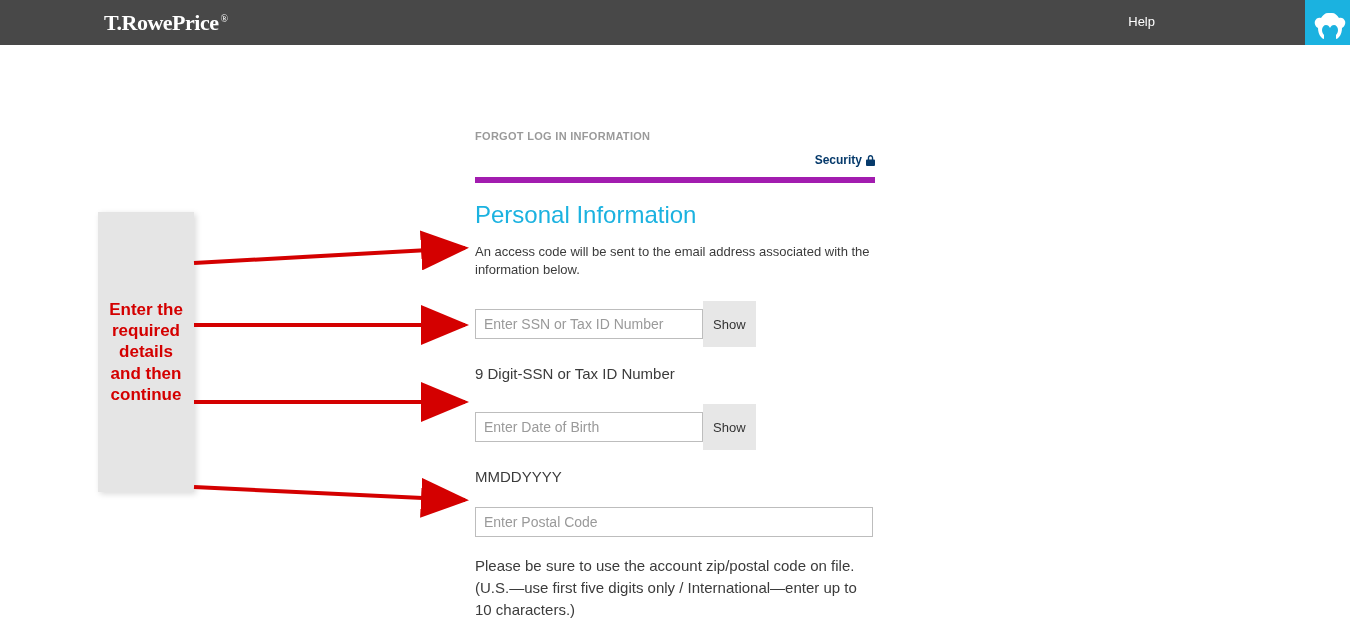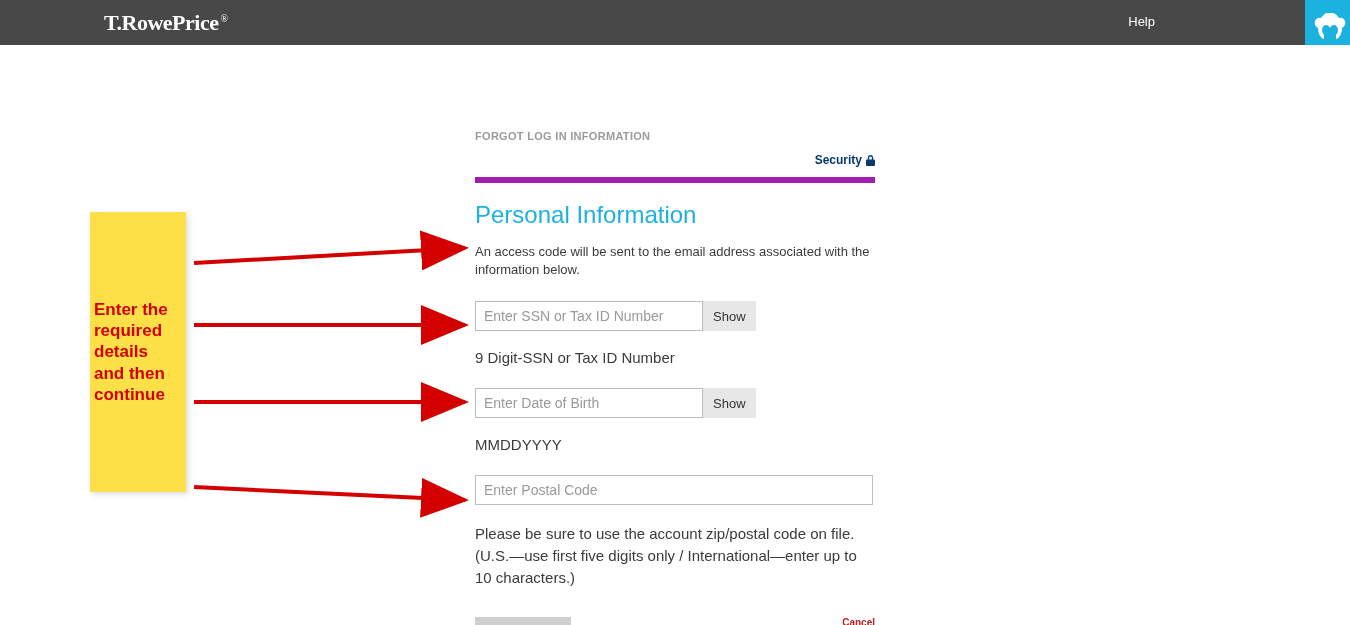--- a/index.html
+++ b/index.html
@@ -115,21 +115,21 @@
     font-size: 14px;
     color: #333;
     width: 228px;
     outline: none;
   }
   .text-input::placeholder { color: #9a9a9a; }
   .text-input.wide { width: 398px; }
   .show-btn {
     background: #e7e7e7;
     border: none;
-    height: 30px;
+    height: 46px;
     padding: 0 10px;
     font-size: 13px;
     color: #333;
     cursor: pointer;
   }
   .hint {
     font-size: 15px;
     color: #3b3b3b;
     margin-top: 18px;
   }
@@ -152,31 +152,31 @@
   .cancel-link {
     color: #b91c1c;
     font-size: 10px;
     font-weight: bold;
     text-decoration: none;
   }
 
   
   .callout {
     position: absolute;
-    left: 90px;
+    left: 98px;
     top: 212px;
     width: 96px;
     height: 280px;
-    background: #fde047;
+    background: #e5e5e5;
     border: 1px solid #eoeoeo;
     border-color: #e0e0e0;
     display: flex;
     align-items: center;
     justify-content: center;
-    text-align: left;
+    text-align: center;
     color: #d40000;
     font-family: Arial, sans-serif;
     font-size: 17px;
     font-weight: bold;
     line-height: 1.25;
     box-shadow: 2px 2px 6px rgba(0,0,0,0.15);
     padding: 4px;
   }
 
   .arrows {

